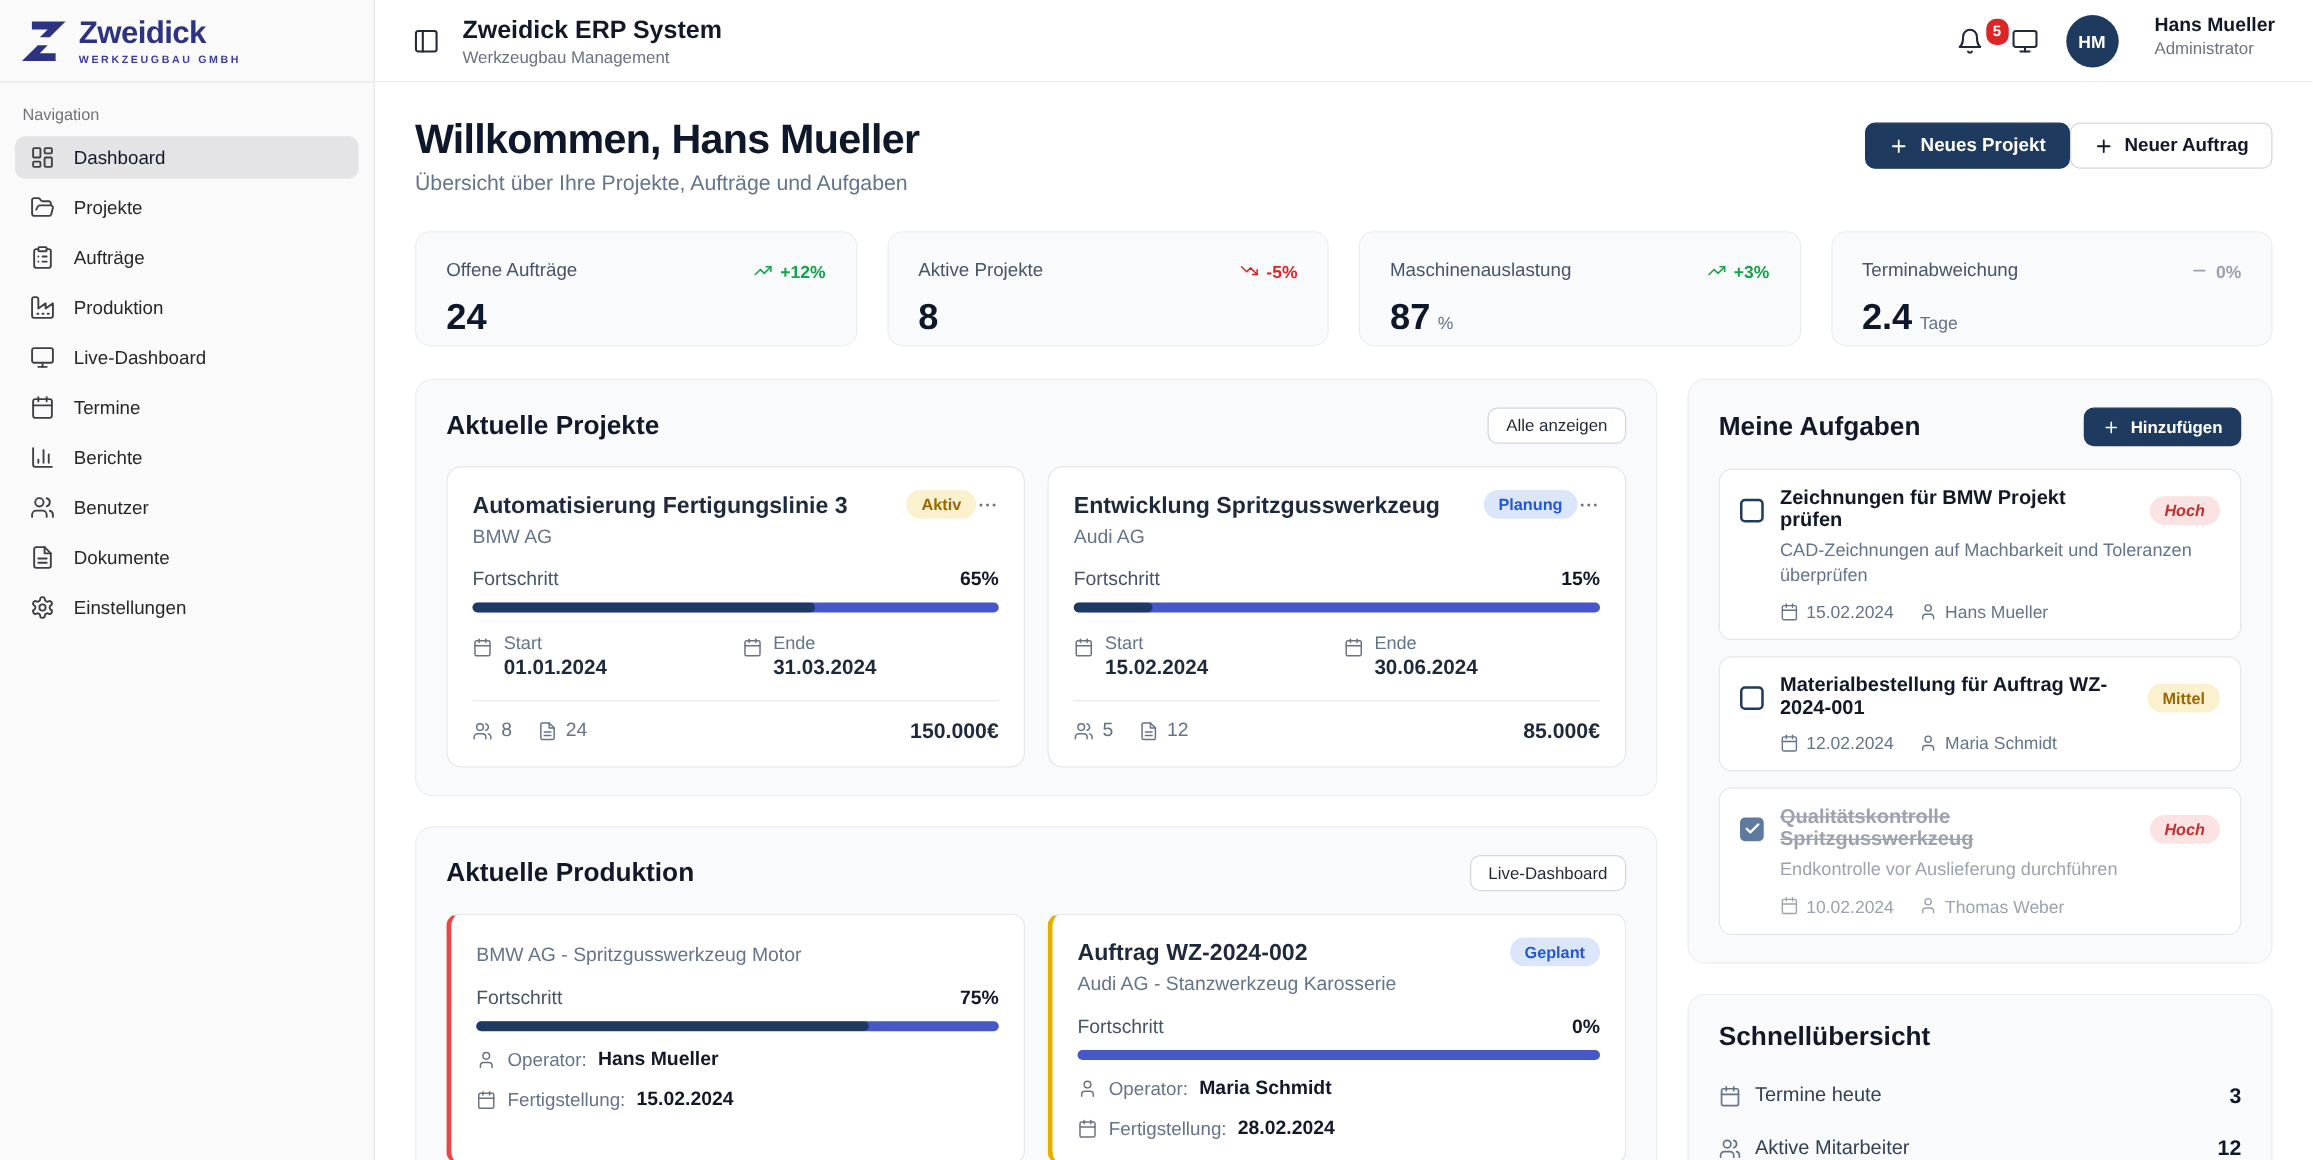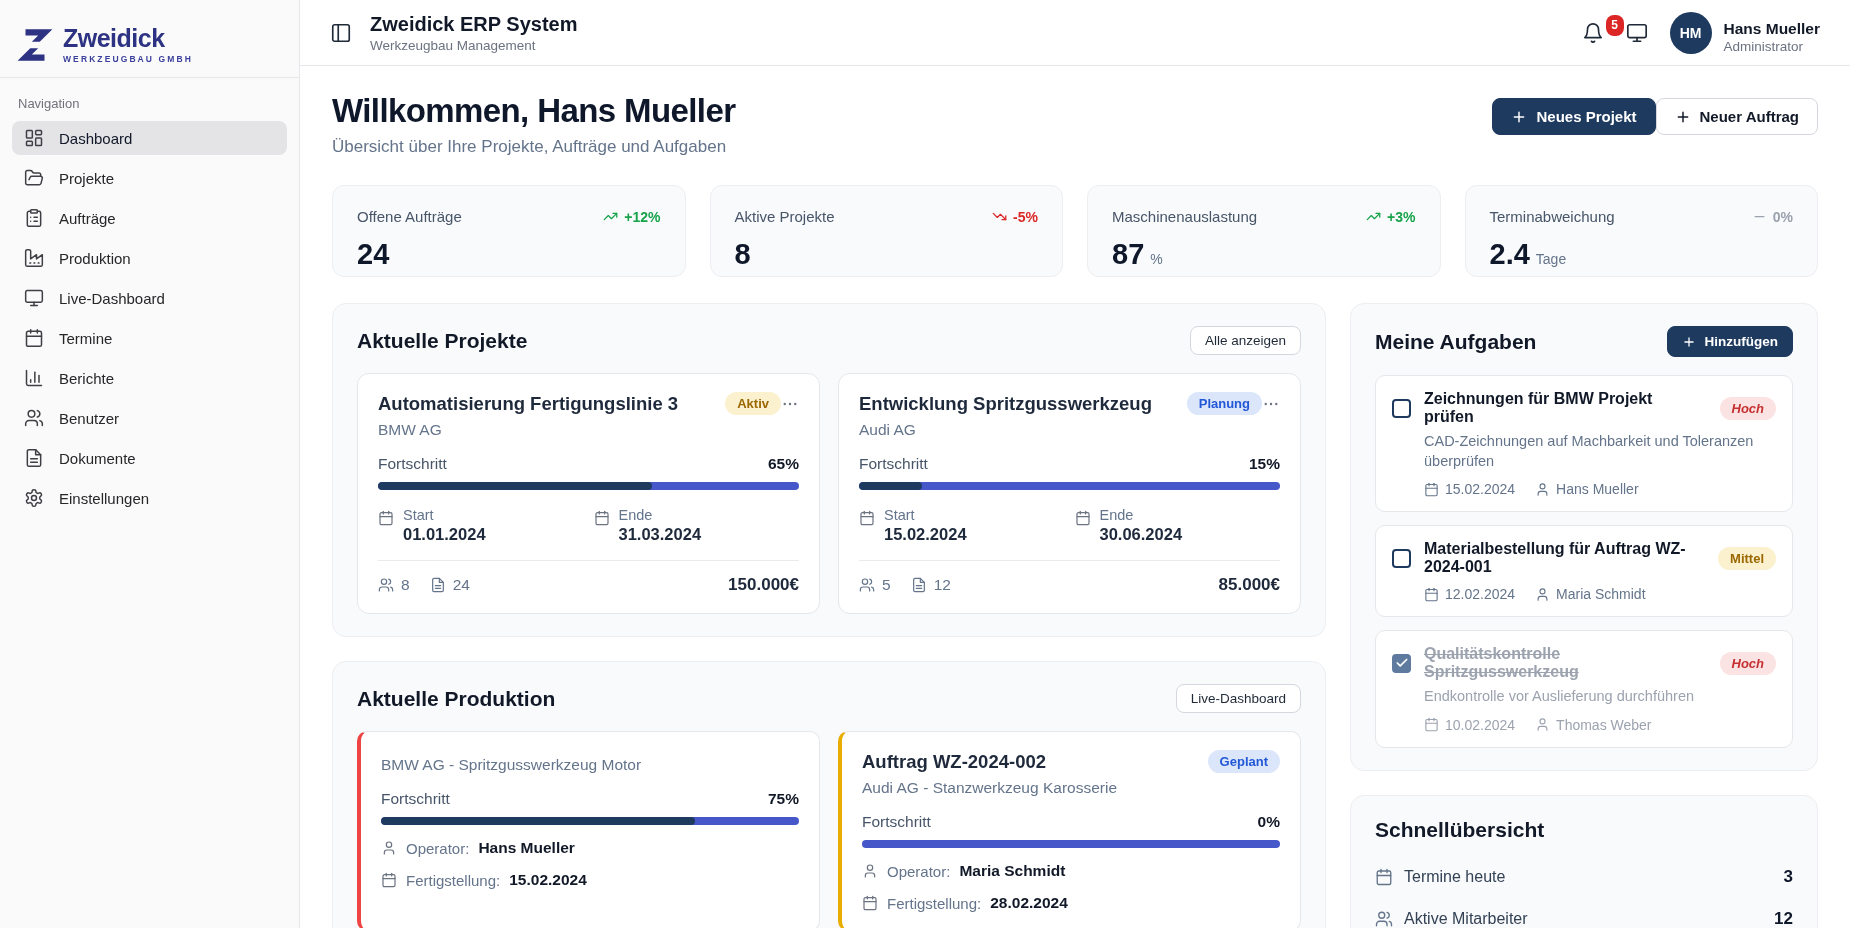--- a/index.html
+++ b/index.html
@@ -10,21 +10,21 @@
   
   svg.ic { width:20px; height:20px; fill:none; stroke:currentColor; stroke-width:1.8;
            stroke-linecap:round; stroke-linejoin:round; flex:none; }
   svg.ic18 { width:18px; height:18px; } svg.ic16 { width:16px; height:16px; }
   svg.ic15 { width:15px; height:15px; } svg.ic14 { width:14px; height:14px; }
   svg.ic22 { width:22px; height:22px; }
 
   
   .sidebar { width:300px; height:100%; background:#fafafa; border-right:1px solid #e5e7eb; flex:none; }
   .logo-block { height:66px; display:flex; align-items:center; gap:9px; padding:0 16px;
-                border-bottom:1px solid #e5e7eb;margin-top:12px; }
+                border-bottom:1px solid #e5e7eb; }
   .logo-mark { width:38px; height:36px; flex:none; }
   .logo-name { font-size:25px; font-weight:800; color:#2d3283; letter-spacing:-0.5px; line-height:1; }
   .logo-tagline { font-size:8.5px; font-weight:700; color:#3a3f9d; letter-spacing:2.1px; margin-top:3px; }
   .nav { padding:10px 12px; }
   .nav-label { font-size:13px; color:#71717a; margin:8px 6px 10px; }
   .nav-item { display:flex; align-items:center; gap:15px; padding:7px 12px; margin-bottom:6px;
               border-radius:8px; font-size:15px; color:#27272a; cursor:pointer; }
   .nav-item svg { color:#3f3f46; }
   .nav-item.active { background:#e4e4e7; color:#111827; }
 
@@ -34,21 +34,21 @@
             padding:0 30px; border-bottom:1px solid #e5e7eb; background:#fff; }
   .toggle-btn { background:none; border:none; color:#1f2937; cursor:pointer; display:flex; }
   .app-title { font-size:20px; font-weight:700; color:#111827; }
   .app-subtitle { font-size:13.5px; color:#6b7280; margin-top:2px; }
   .topbar-right { margin-left:auto; display:flex; align-items:center; gap:22px; }
   .bell-wrap { position:relative; display:flex; color:#1f2937; cursor:pointer; }
   .notif-badge { position:absolute; top:-7px; left:24px; background:#dc2626; color:#fff;
                  font-size:12px; font-weight:700; min-width:18px; height:21px; padding:0 5px;
                  border-radius:8px; display:flex; align-items:center; justify-content:center; }
   .monitor-btn { background:none; border:none; color:#1f2937; cursor:pointer; display:flex; }
-  .user-chip { display:flex; align-items:flex-end; gap:12px; cursor:pointer; }
+  .user-chip { display:flex; align-items:flex-start; gap:29px; cursor:pointer; }
   .avatar { width:42px; height:42px; border-radius:50%; background:#1e3a5f; color:#fff;
             font-size:14px; font-weight:700; display:flex; align-items:center; justify-content:center; }
   .user-name { font-size:15.5px; font-weight:700; color:#111827; }
   .user-role { font-size:13.5px; color:#6b7280; margin-top:1px; }
 
   
   .content { flex:1; padding:26px 32px; overflow:hidden; background:#fff; }
   .welcome-row { display:flex; align-items:flex-start; justify-content:space-between; }
   .welcome-title { font-size:33px; font-weight:800; color:#0f172a; letter-spacing:-0.6px; }
   .welcome-sub { font-size:17px; color:#64748b; margin-top:7px; }

